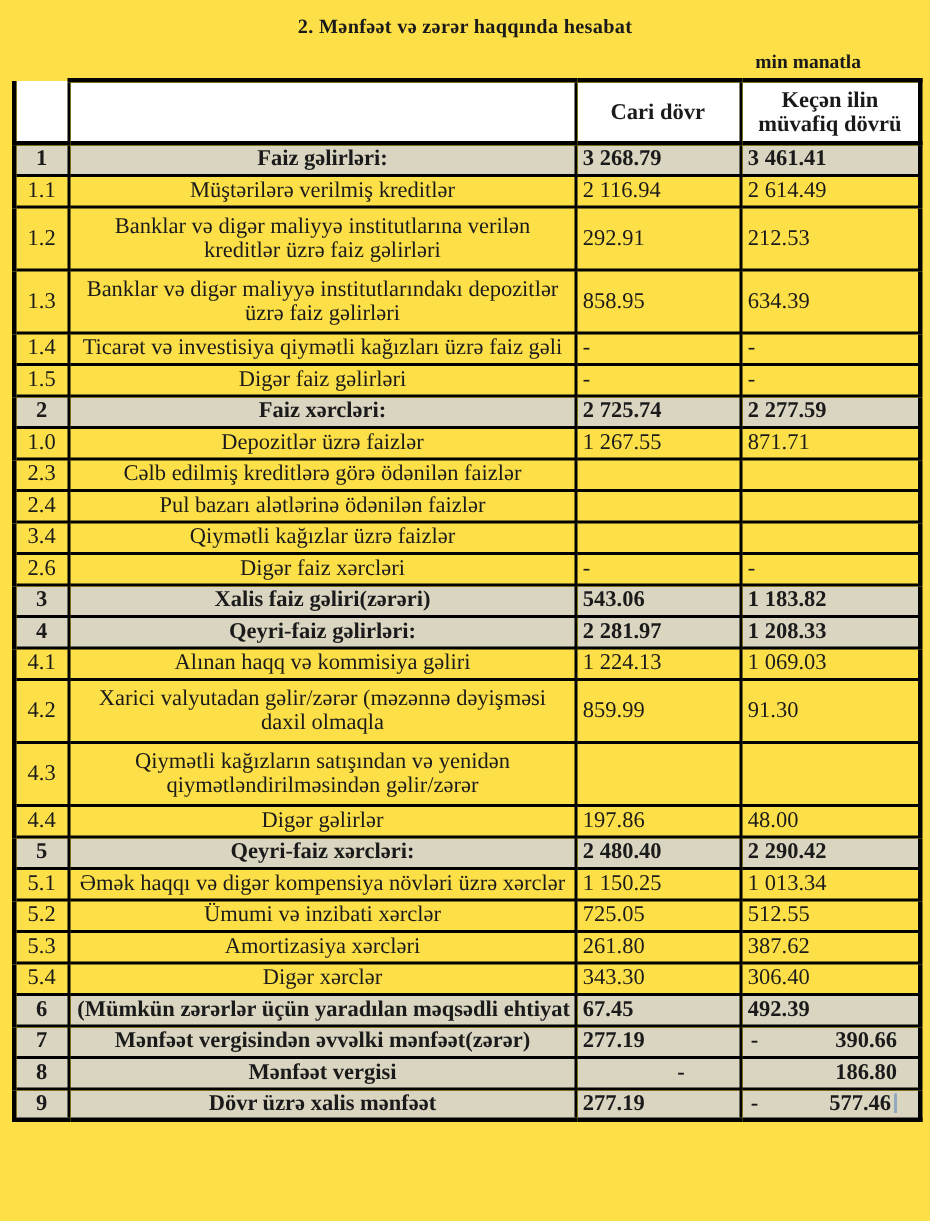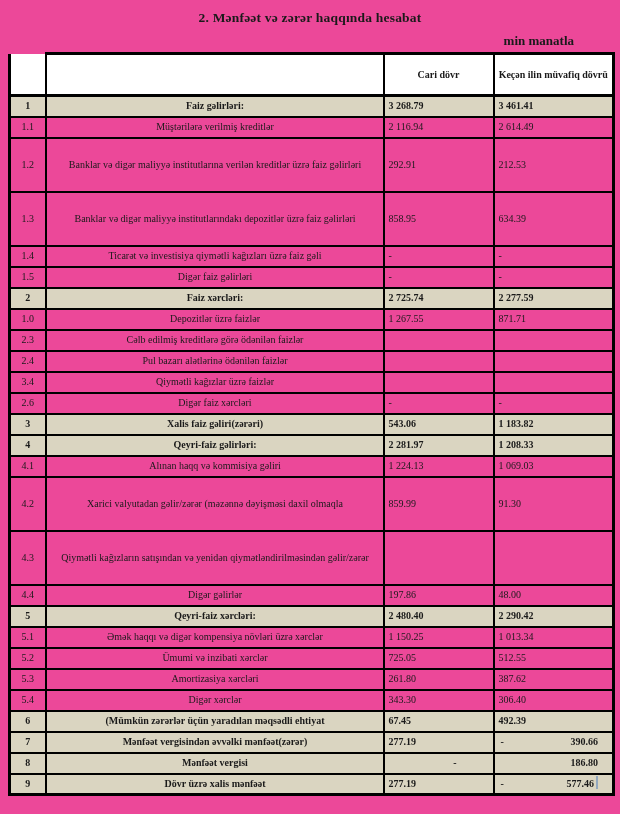--- a/index.html
+++ b/index.html
@@ -1,19 +1,19 @@
 <!DOCTYPE html>
 <html><head>
 <meta charset="utf-8">
 <style>
   html,body { margin:0; padding:0; background:#ffffff; }
   .page {
     position:relative;
     width:620px; height:814px;
-    background:#ec4899;
+    background:#fde047;
     font-family:"Liberation Serif", serif;
     color:#1a1a1a;
     overflow:hidden;
   }
   .title {
     margin-top:10px;
     text-align:center;
     font-size:13.5px;
     font-weight:bold;
     letter-spacing:0.2px;
@@ -25,21 +25,21 @@
     text-align:right;
     font-size:13px;
     font-weight:bold;
     padding-left:13px;
   }
   table.report {
     margin-left:8px;
     border-collapse:collapse;
     table-layout:fixed;
     width:604px;
-    font-size:10px;
+    font-size:15px;
   }
   col.c1 { width:36px; }
   col.c2 { width:338px; }
   col.c3 { width:110px; }
   col.c4 { width:120px; }
   th, td {
     border:2px solid #000000;
     vertical-align:middle;
     padding:1px 4px;
     line-height:16px;
@@ -51,21 +51,21 @@
   thead th            { border-top-width:3px; border-bottom-width:3px; }
   tbody tr:last-child td { border-bottom-width:3px; }
   thead tr { height:42px; }
   thead th { font-weight:bold; text-align:center; background:#ffffff; }
   th.corner {
     border-top-width:0;
     border-bottom-width:3px;
     background:#ffffff;
   }
   tbody tr { height:21px; }
-  tbody tr.tall { height:54px; }
+  tbody tr.tall { height:42px; }
   td.c-num  { text-align:center; padding:1px 2px; }
   td.c-label{ text-align:center; padding-left:5px; }
   td.c-val  { }
   tr.section td { background:#dad5c1; font-weight:bold; }
   tr.nowrap td.c-label { white-space:nowrap; }
   td.c-val.right { text-align:right; padding-right:14px; }
   td.c-val.cur-right { text-align:right; padding-right:36px; }
   td.c-val.neg { text-align:right; padding-right:14px; }
   td.c-val.neg .minus { float:left; padding-left:2px; }
   .cursor-bar {

